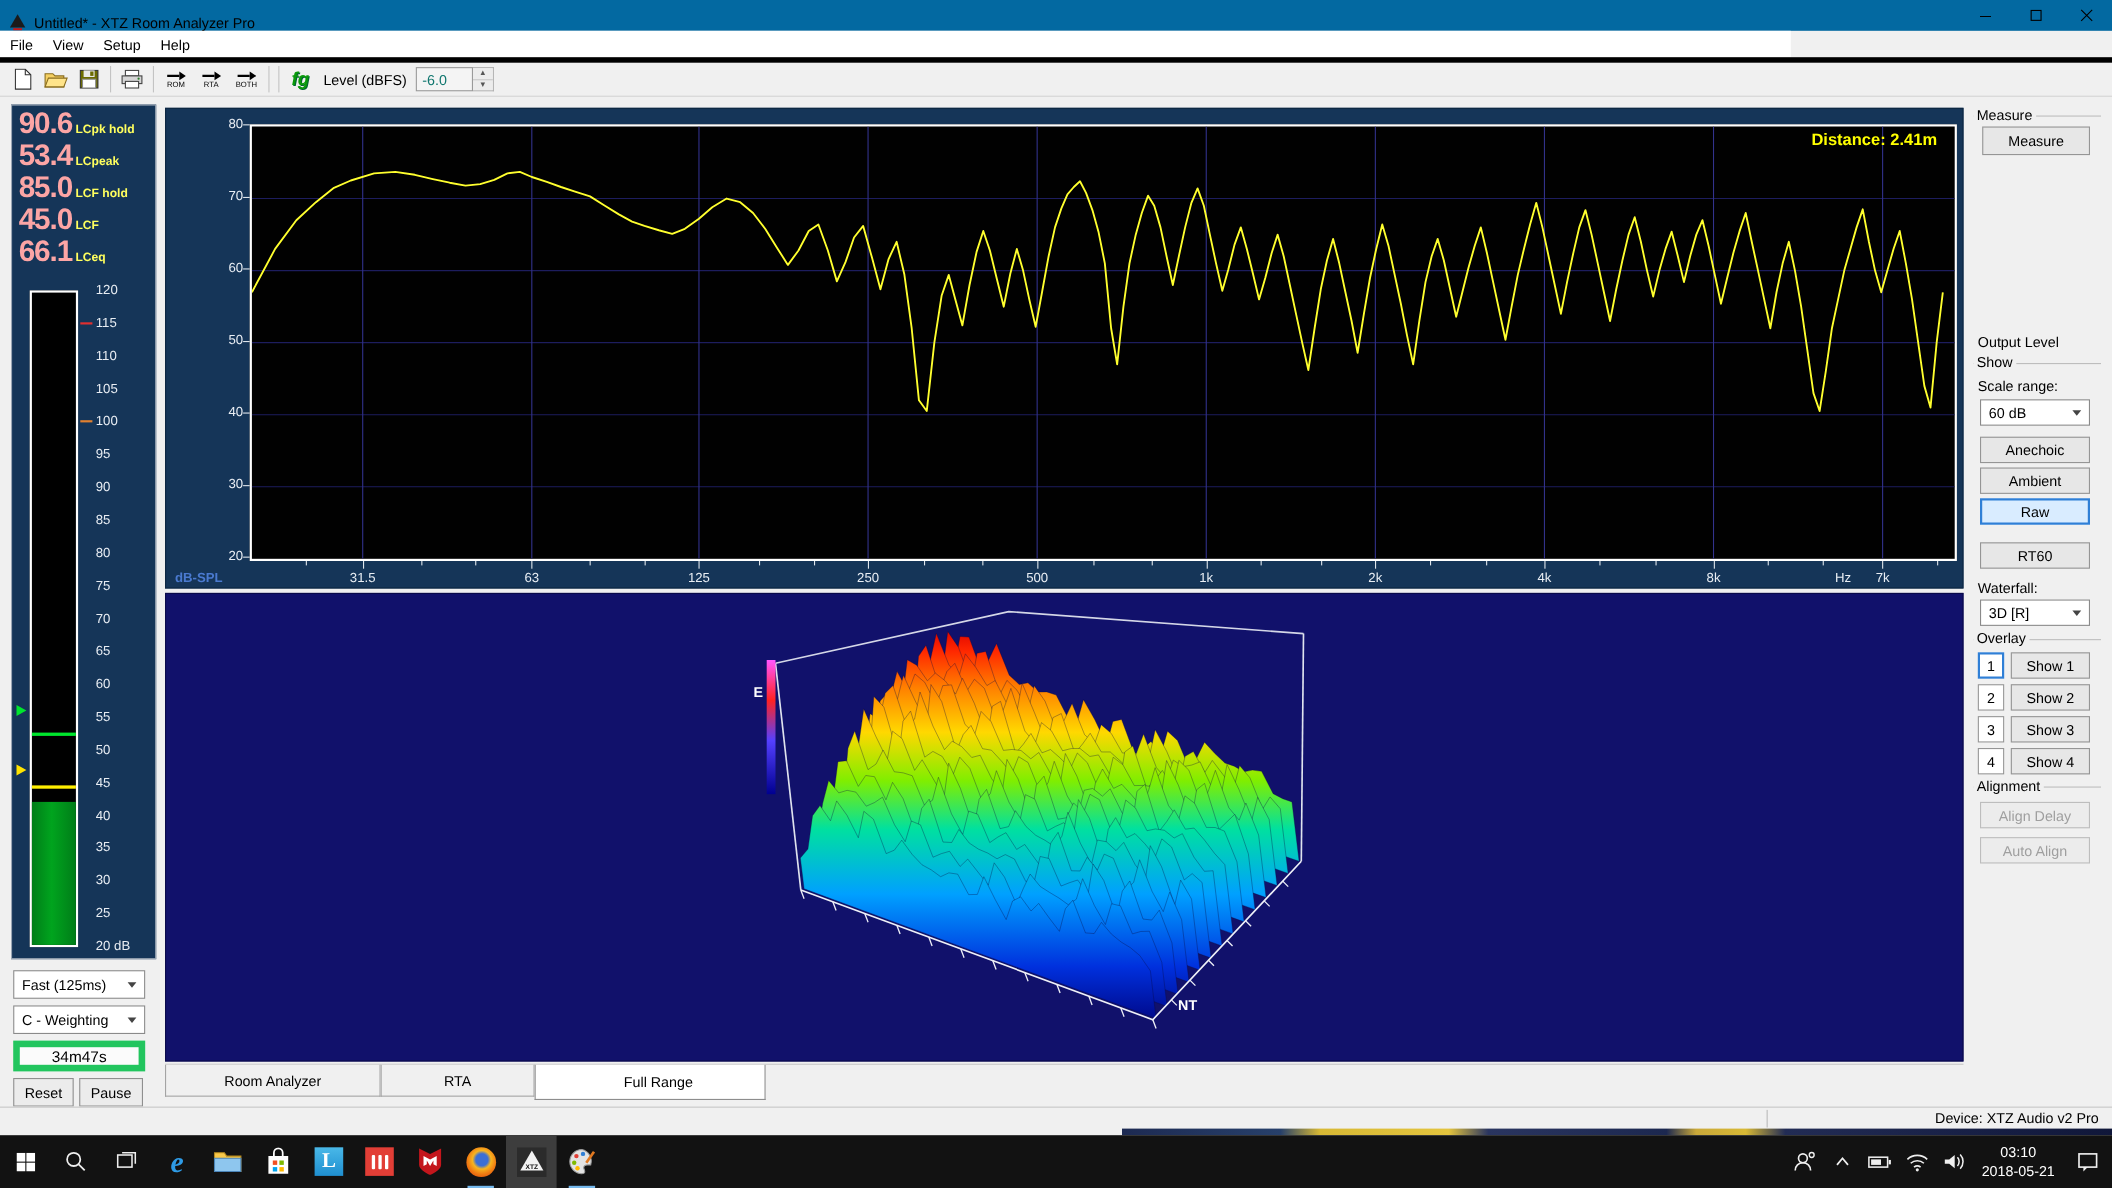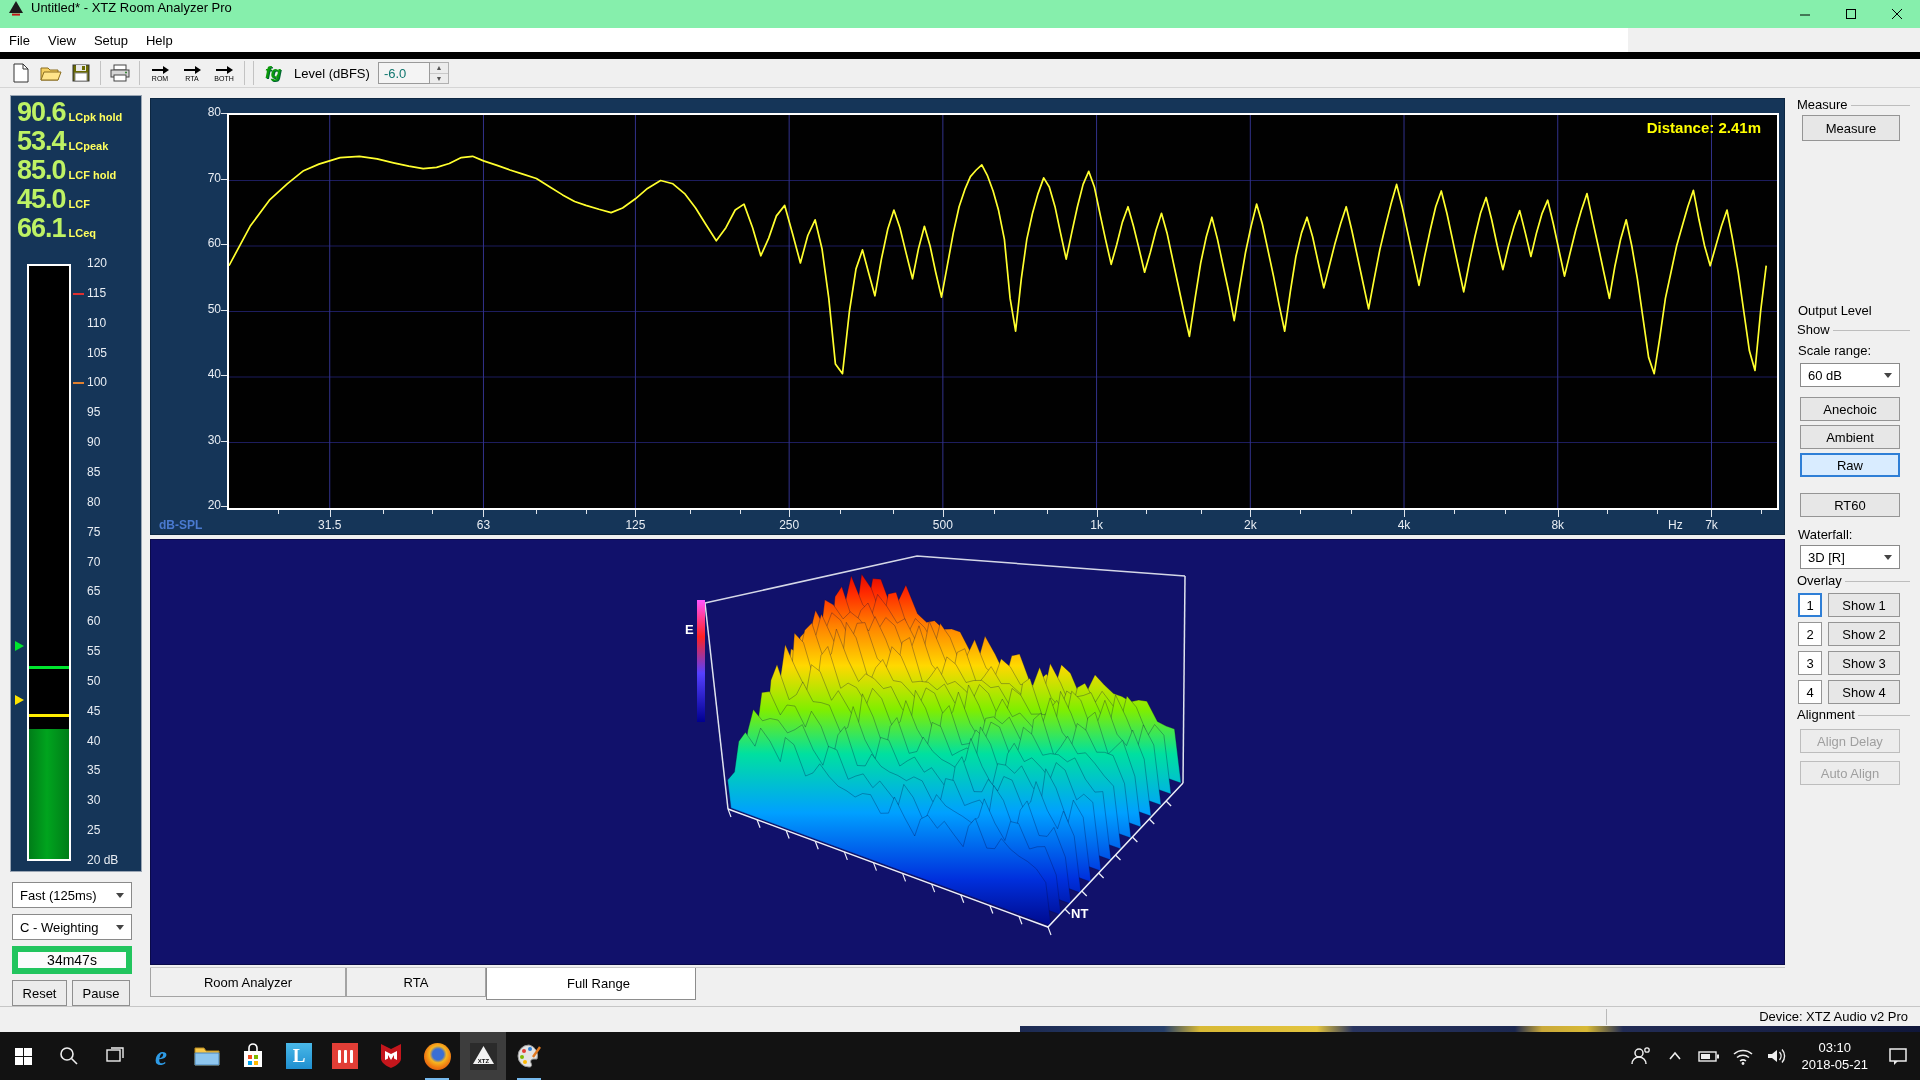--- a/index.html
+++ b/index.html
@@ -1,43 +1,43 @@
 <!DOCTYPE html>
 <html><head>
 <meta charset="utf-8">
 <style>
   * { box-sizing: border-box; margin: 0; padding: 0; }
   html,body { width:1920px; height:1080px; overflow:hidden; }
   body { position:relative; background:#f0f0f0; font-family:"Liberation Sans",sans-serif; font-size:13px; color:#000; }
   .abs { position:absolute; }
 
   
-  .titlebar { left:0; top:0; width:1920px; height:28px; background:#86efac; display:flex; align-items:flex-start; }
+  .titlebar { left:0; top:0; width:1920px; height:28px; background:#0369a1; display:flex; align-items:flex-end; }
   .app-icon { width:16px; height:16px; margin-left:8px; }
   .title-text { margin-left:7px; font-size:13px; }
   .win-btns { margin-left:auto; display:flex; height:28px; }
   .win-btn { width:46px; height:28px; display:flex; align-items:center; justify-content:center; }
   .menubar { left:0; top:28px; width:1628px; height:24px; background:#fff; display:flex; align-items:center; }
   .menu-item { padding:0 9px; height:100%; display:flex; align-items:center; }
-  .toolbar { left:0; top:52px; width:1920px; height:36px; background:#f0f0f0; border-top:7px solid #000000; border-bottom:1px solid #d5d5d5; display:flex; align-items:center; padding-left:6px; }
+  .toolbar { left:0; top:52px; width:1920px; height:36px; background:#f0f0f0; border-top:5px solid #000000; border-bottom:1px solid #d5d5d5; display:flex; align-items:center; padding-left:6px; }
   .tb-btn { width:30px; height:30px; display:flex; flex-direction:column; align-items:center; justify-content:center; }
   .tb-sep { width:1px; height:24px; background:#c3c3c3; margin:0 4px; }
   .tb-arrow-btn { width:32px; height:30px; display:flex; flex-direction:column; align-items:center; justify-content:center; }
   .tb-arrow-cap { font-size:7px; line-height:7px; letter-spacing:0; }
   .gen-icon { font-weight:bold; font-style:italic; font-size:17px; color:#0a9a0a; text-shadow:1px 1px 0 #063; }
   .level-label { margin:0 8px 0 6px; }
   .level-box { width:52px; height:22px; border:1px solid #9a9a9a; background:#f4f4f4; color:#0f766e; display:flex; align-items:center; padding-left:5px; }
   .spinner { width:19px; height:22px; border:1px solid #b0b0b0; border-left:none; display:flex; flex-direction:column; }
   .spin-btn { flex:1; display:flex; align-items:center; justify-content:center; font-size:7px; color:#555; background:#ececec; }
   .spin-btn + .spin-btn { border-top:1px solid #c8c8c8; }
 
   
   .left-navy { left:10px; top:95px; width:132px; height:777px; background:#153558; border:1px solid #9aa6b4; }
   .reading { display:flex; align-items:baseline; padding:1px 0 0 6px; height:29px; }
-  .reading .val { font-size:27px; font-weight:bold; color:#bef264; letter-spacing:-1px; }
+  .reading .val { font-size:27px; font-weight:bold; color:#fca5a5; letter-spacing:-1px; }
   .reading .lab { font-size:11px; font-weight:bold; color:#ffff5e; margin-left:3px; white-space:nowrap; }
   .meter-bar { left:16px; top:168px; width:44px; height:597px; background:#000; border:2px solid #fff; }
   .m-grn-line { position:absolute; left:0; width:100%; height:3px; background:#00e62e; }
   .m-yel-line { position:absolute; left:0; width:100%; height:3px; background:#ffee00; }
   .m-grn-fill { position:absolute; left:0; width:100%; background:linear-gradient(90deg,#007d18,#00a41e 45%,#007d18); }
   .m-tick-label { position:absolute; left:76px; width:54px; font-size:12px; color:#e8edf3; }
   .m-dash { position:absolute; left:62px; width:11px; height:2px; }
   .m-marker { position:absolute; width:0; height:0; border-top:5px solid transparent; border-bottom:5px solid transparent; left:4px; }
   .lp-ctl { left:12px; width:120px; height:26px; }
   .dd { background:#fff; border:1px solid #8a8a8a; display:flex; align-items:center; justify-content:space-between; padding:0 7px; font-size:13px; }

